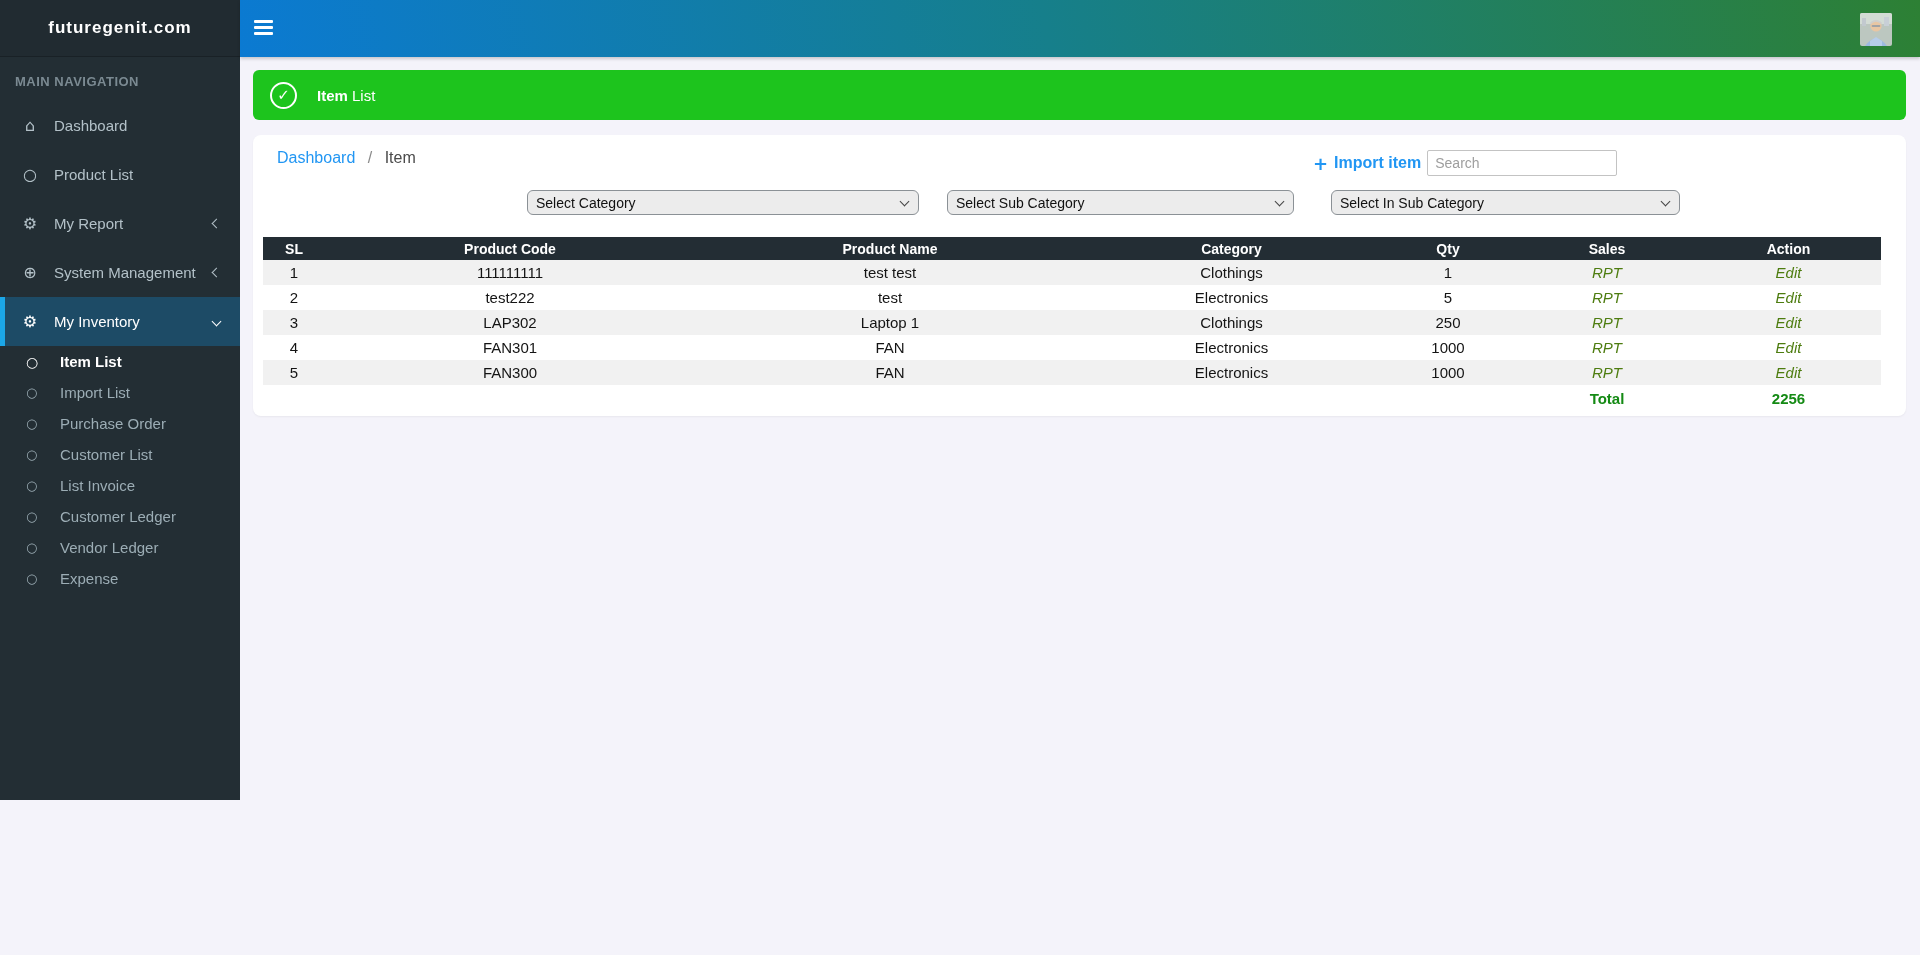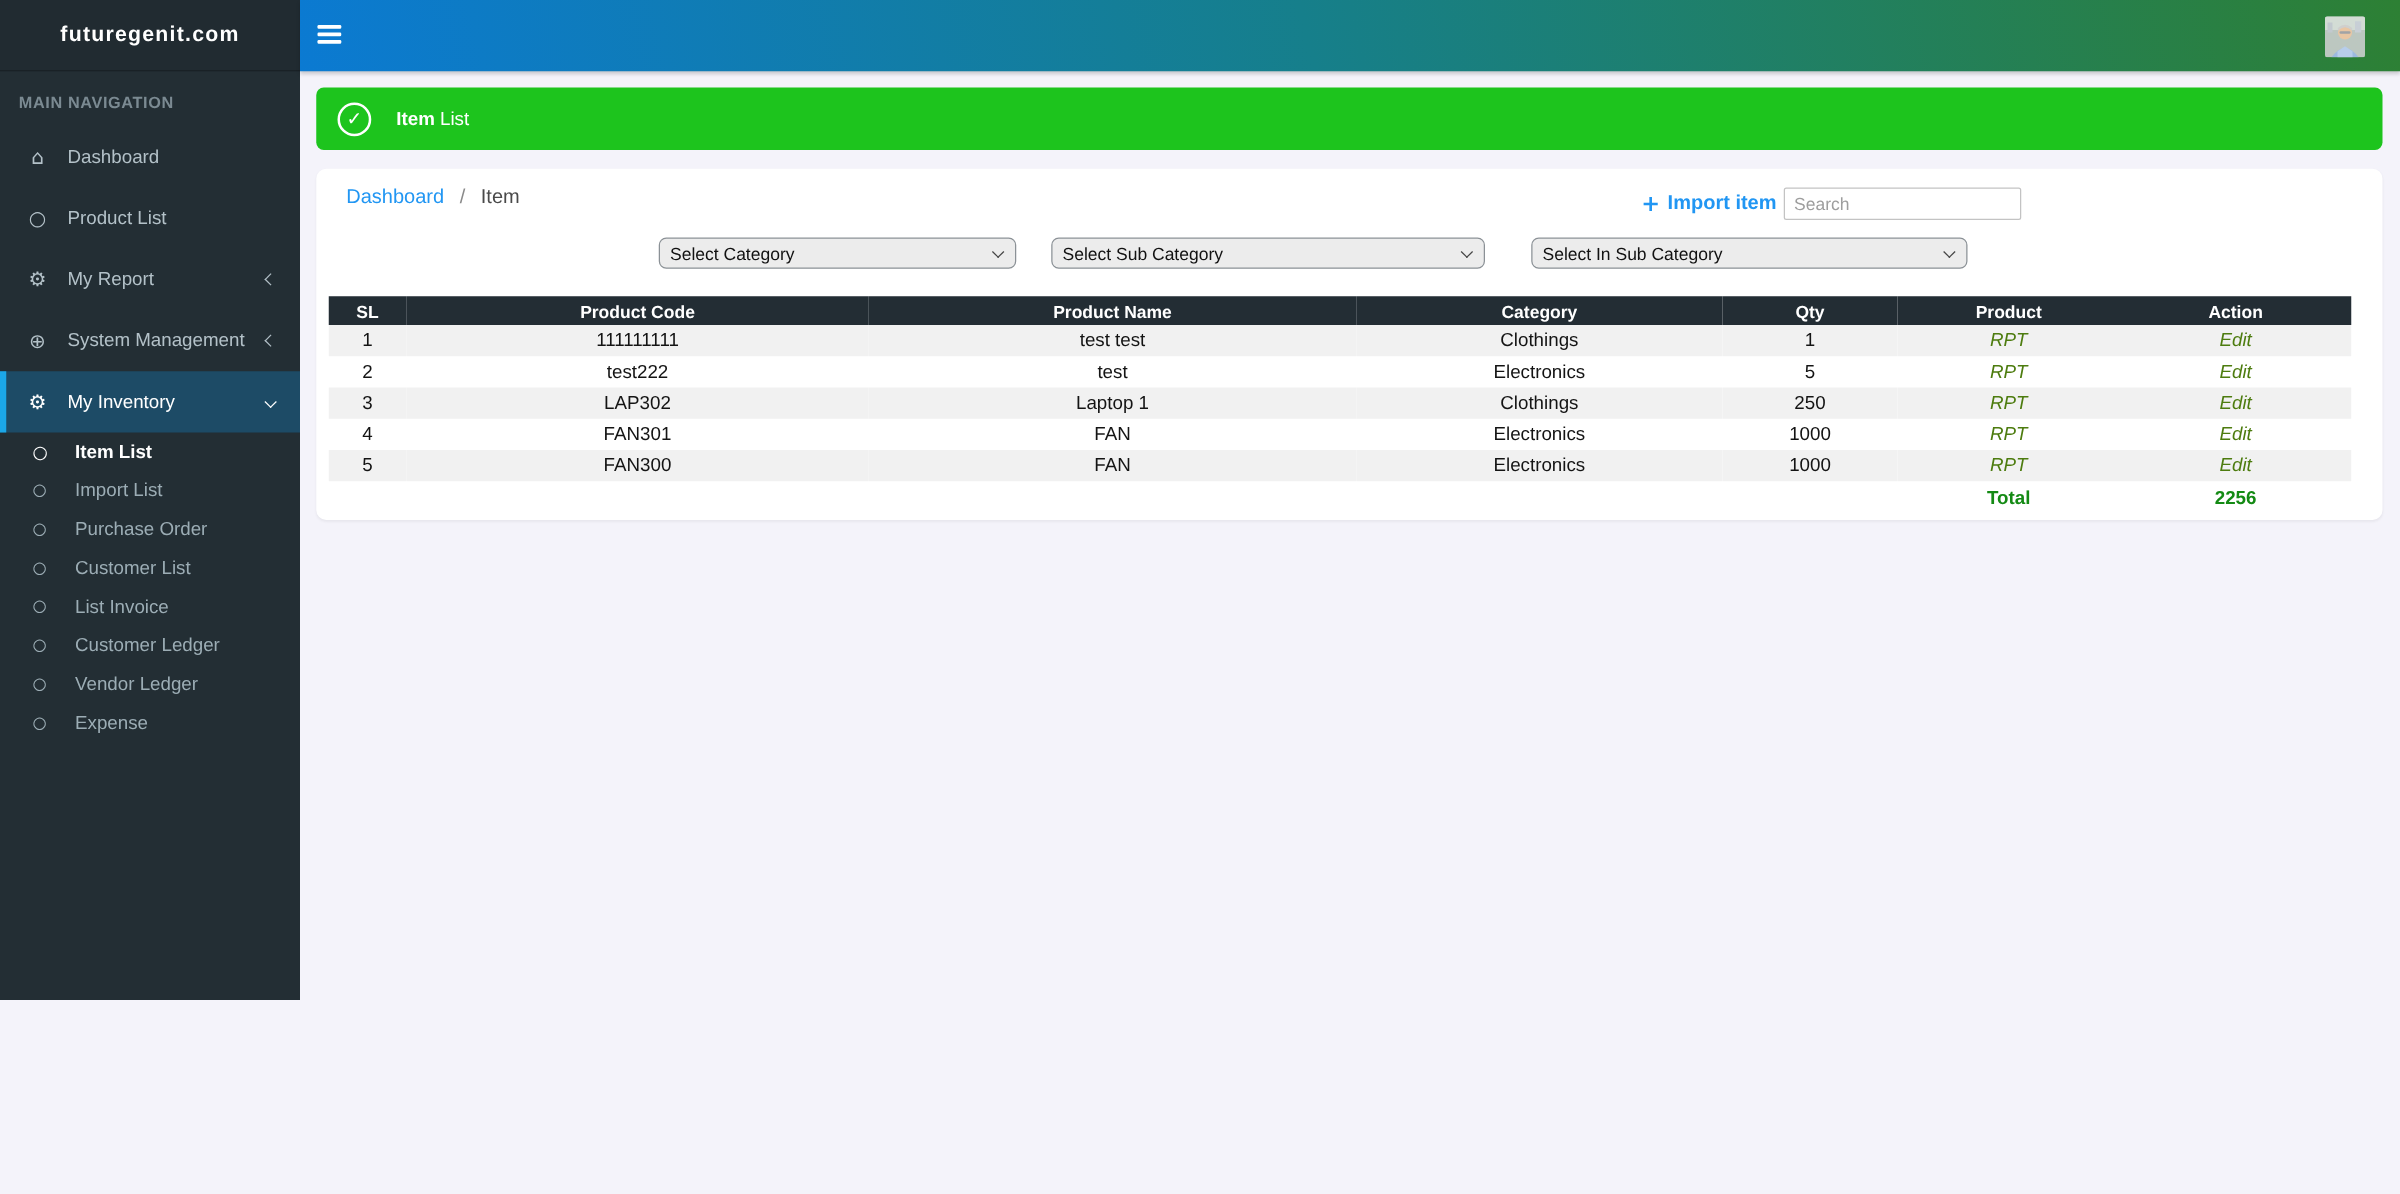--- a/index.html
+++ b/index.html
@@ -102,21 +102,21 @@
     height:25px; background:#ececec; border:1px solid #8b9196; border-radius:6px;
     font-size:14px; color:#111; padding:0 28px 0 8px;
     appearance:none; -webkit-appearance:none; width:100%;
     font-family:"Liberation Sans", sans-serif; cursor:pointer;
   }
   .sel::after {
     content:""; position:absolute; right:11px; top:8px; width:6px; height:6px;
     border-right:1.7px solid #444; border-bottom:1.7px solid #444;
     transform:rotate(45deg); pointer-events:none;
   }
-  .sel1 { width:286px; margin-right:28px; }
+  .sel1 { width:392px; margin-right:28px; }
   .sel2 { width:347px; margin-right:37px; }
   .sel3 { width:349px; }
 
   
   table.items {
     position:absolute; left:10px; top:102px; width:1618px;
     border-collapse:collapse; font-size:15px; table-layout:fixed;
   }
   table.items thead th {
     background:#232d34; color:#fff; font-size:14px; font-weight:700;
@@ -269,21 +269,21 @@
         <col style="width:178px">
         <col style="width:185px">
     </colgroup>
     <thead>
       <tr>
         <th>SL</th>
         <th>Product Code</th>
         <th>Product Name</th>
         <th>Category</th>
         <th>Qty</th>
-        <th>Product</th>
+        <th>Sales</th>
         <th>Action</th>
       </tr>
     </thead>
     <tbody>
       <tr>
         <td>1</td>
         <td class="al pc">111111111</td>
         <td class="al pn">test test</td>
         <td>Clothings</td>
         <td>1</td>

